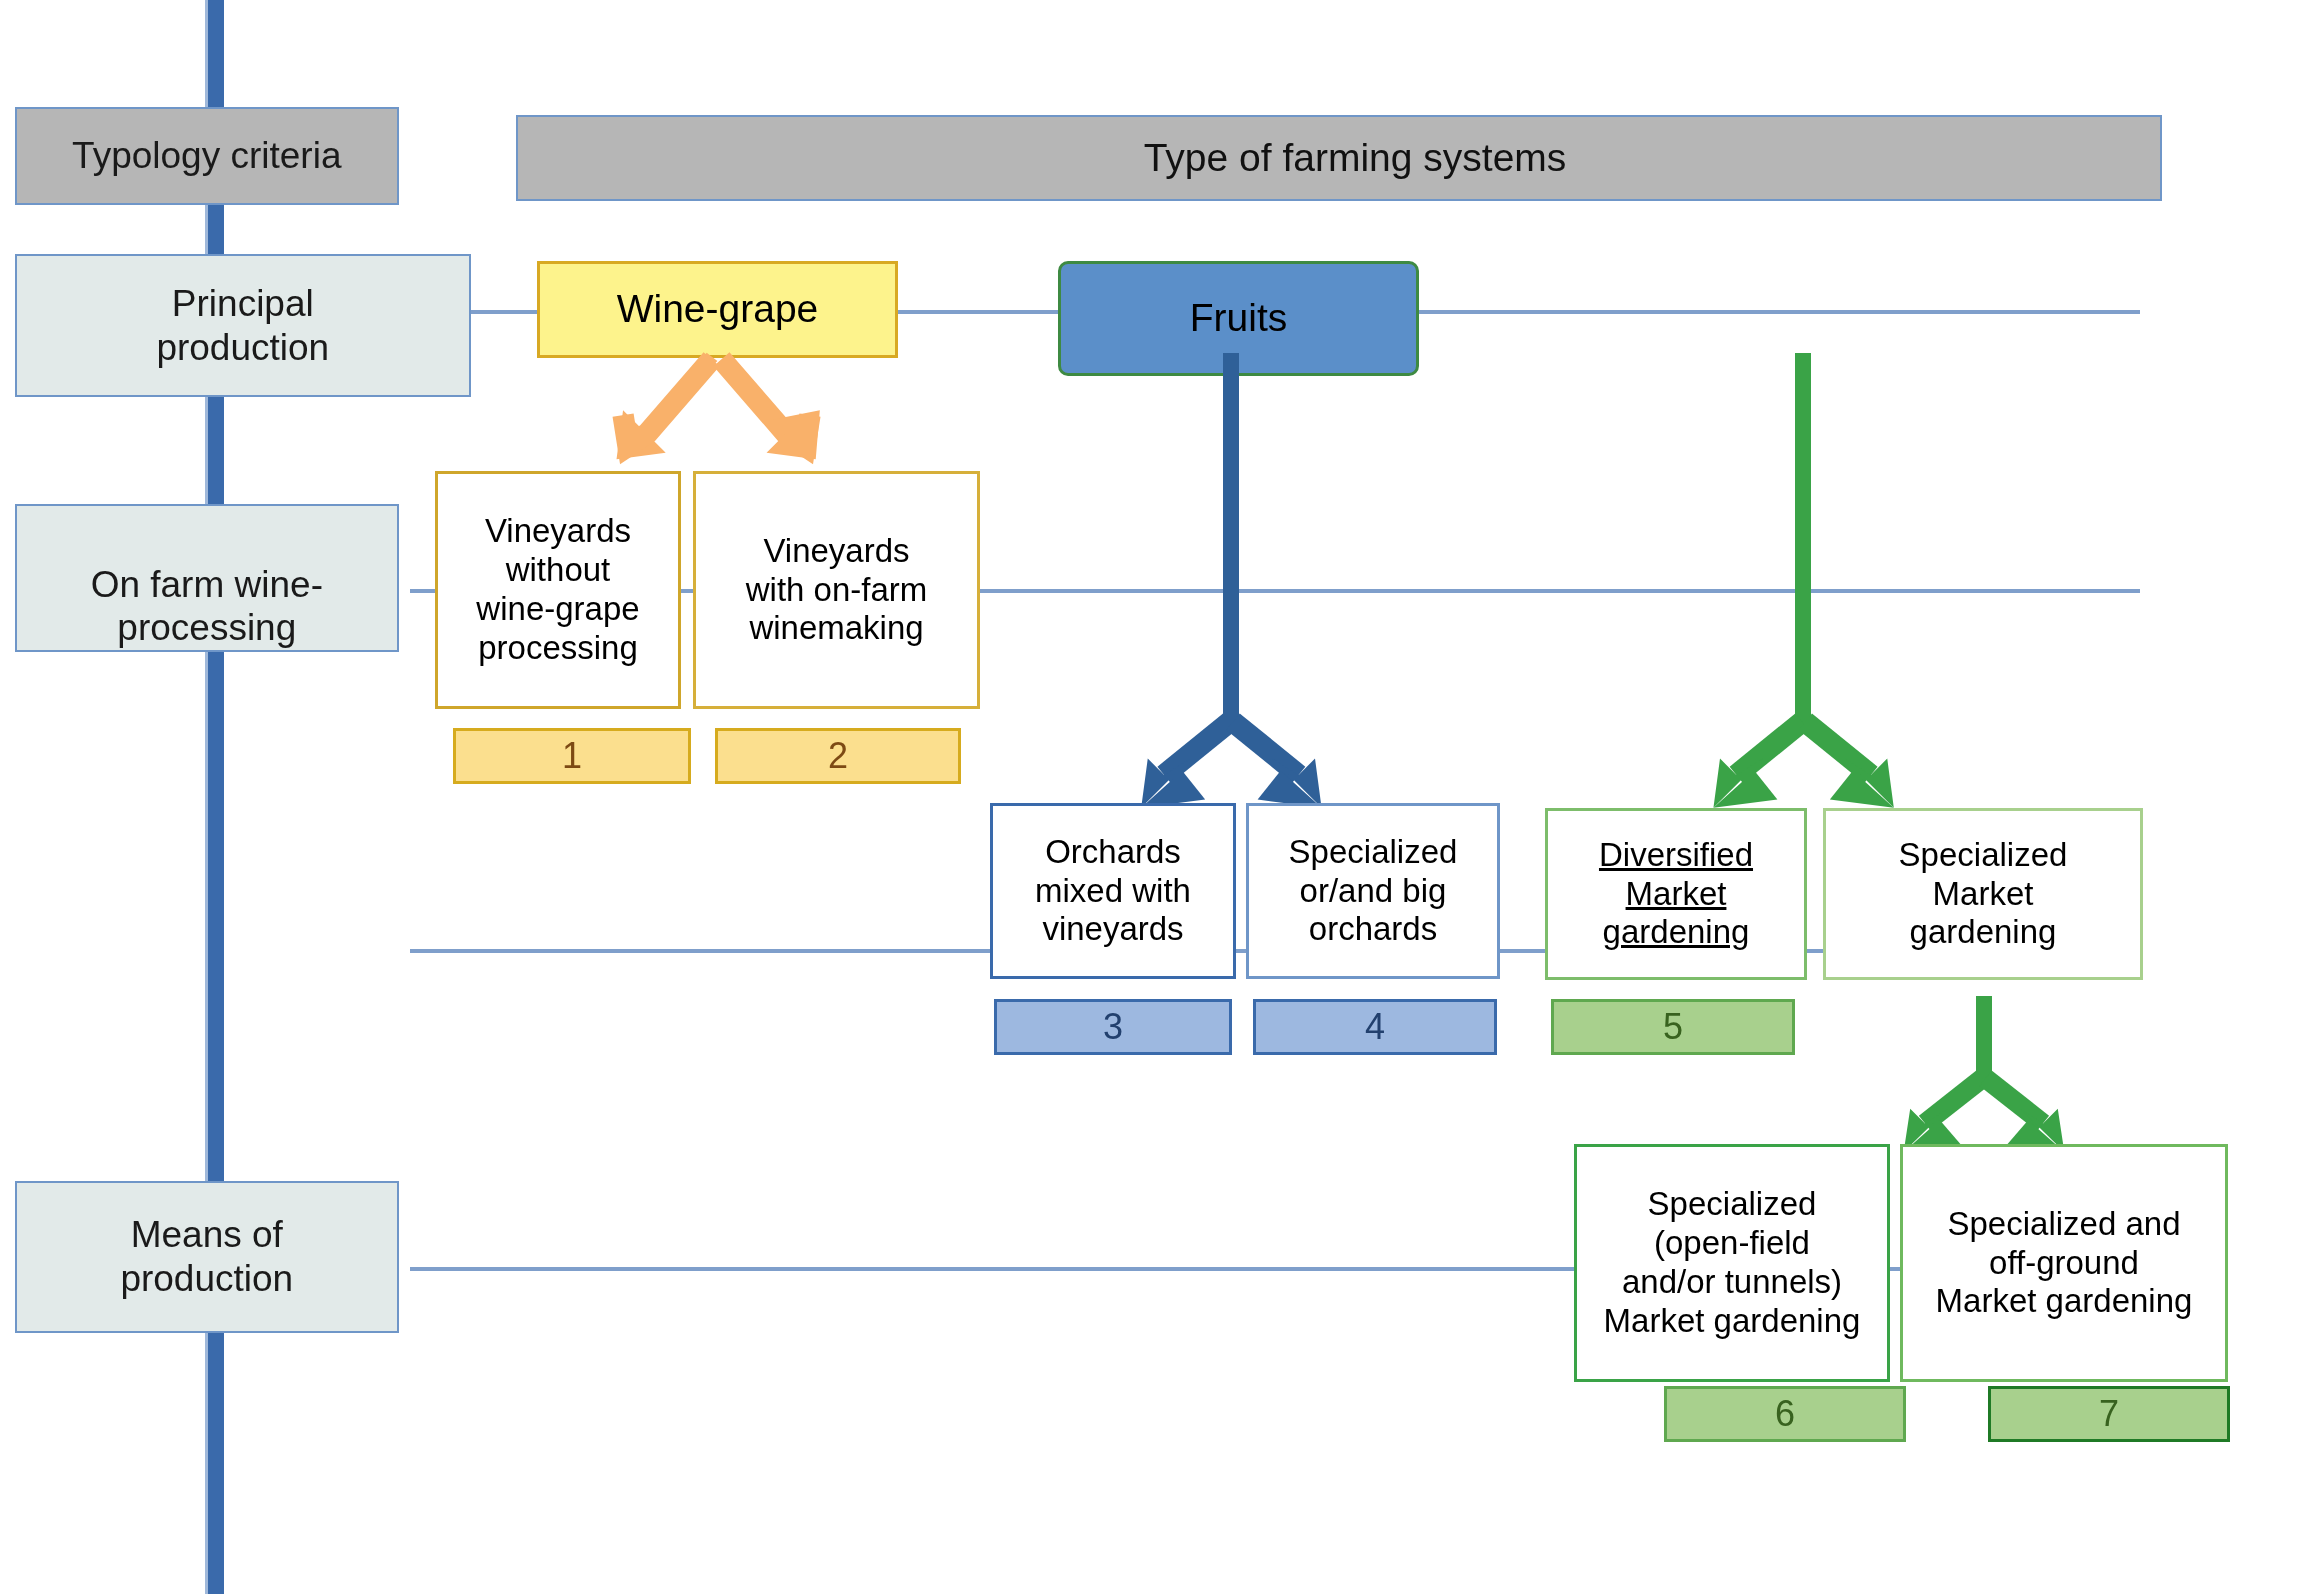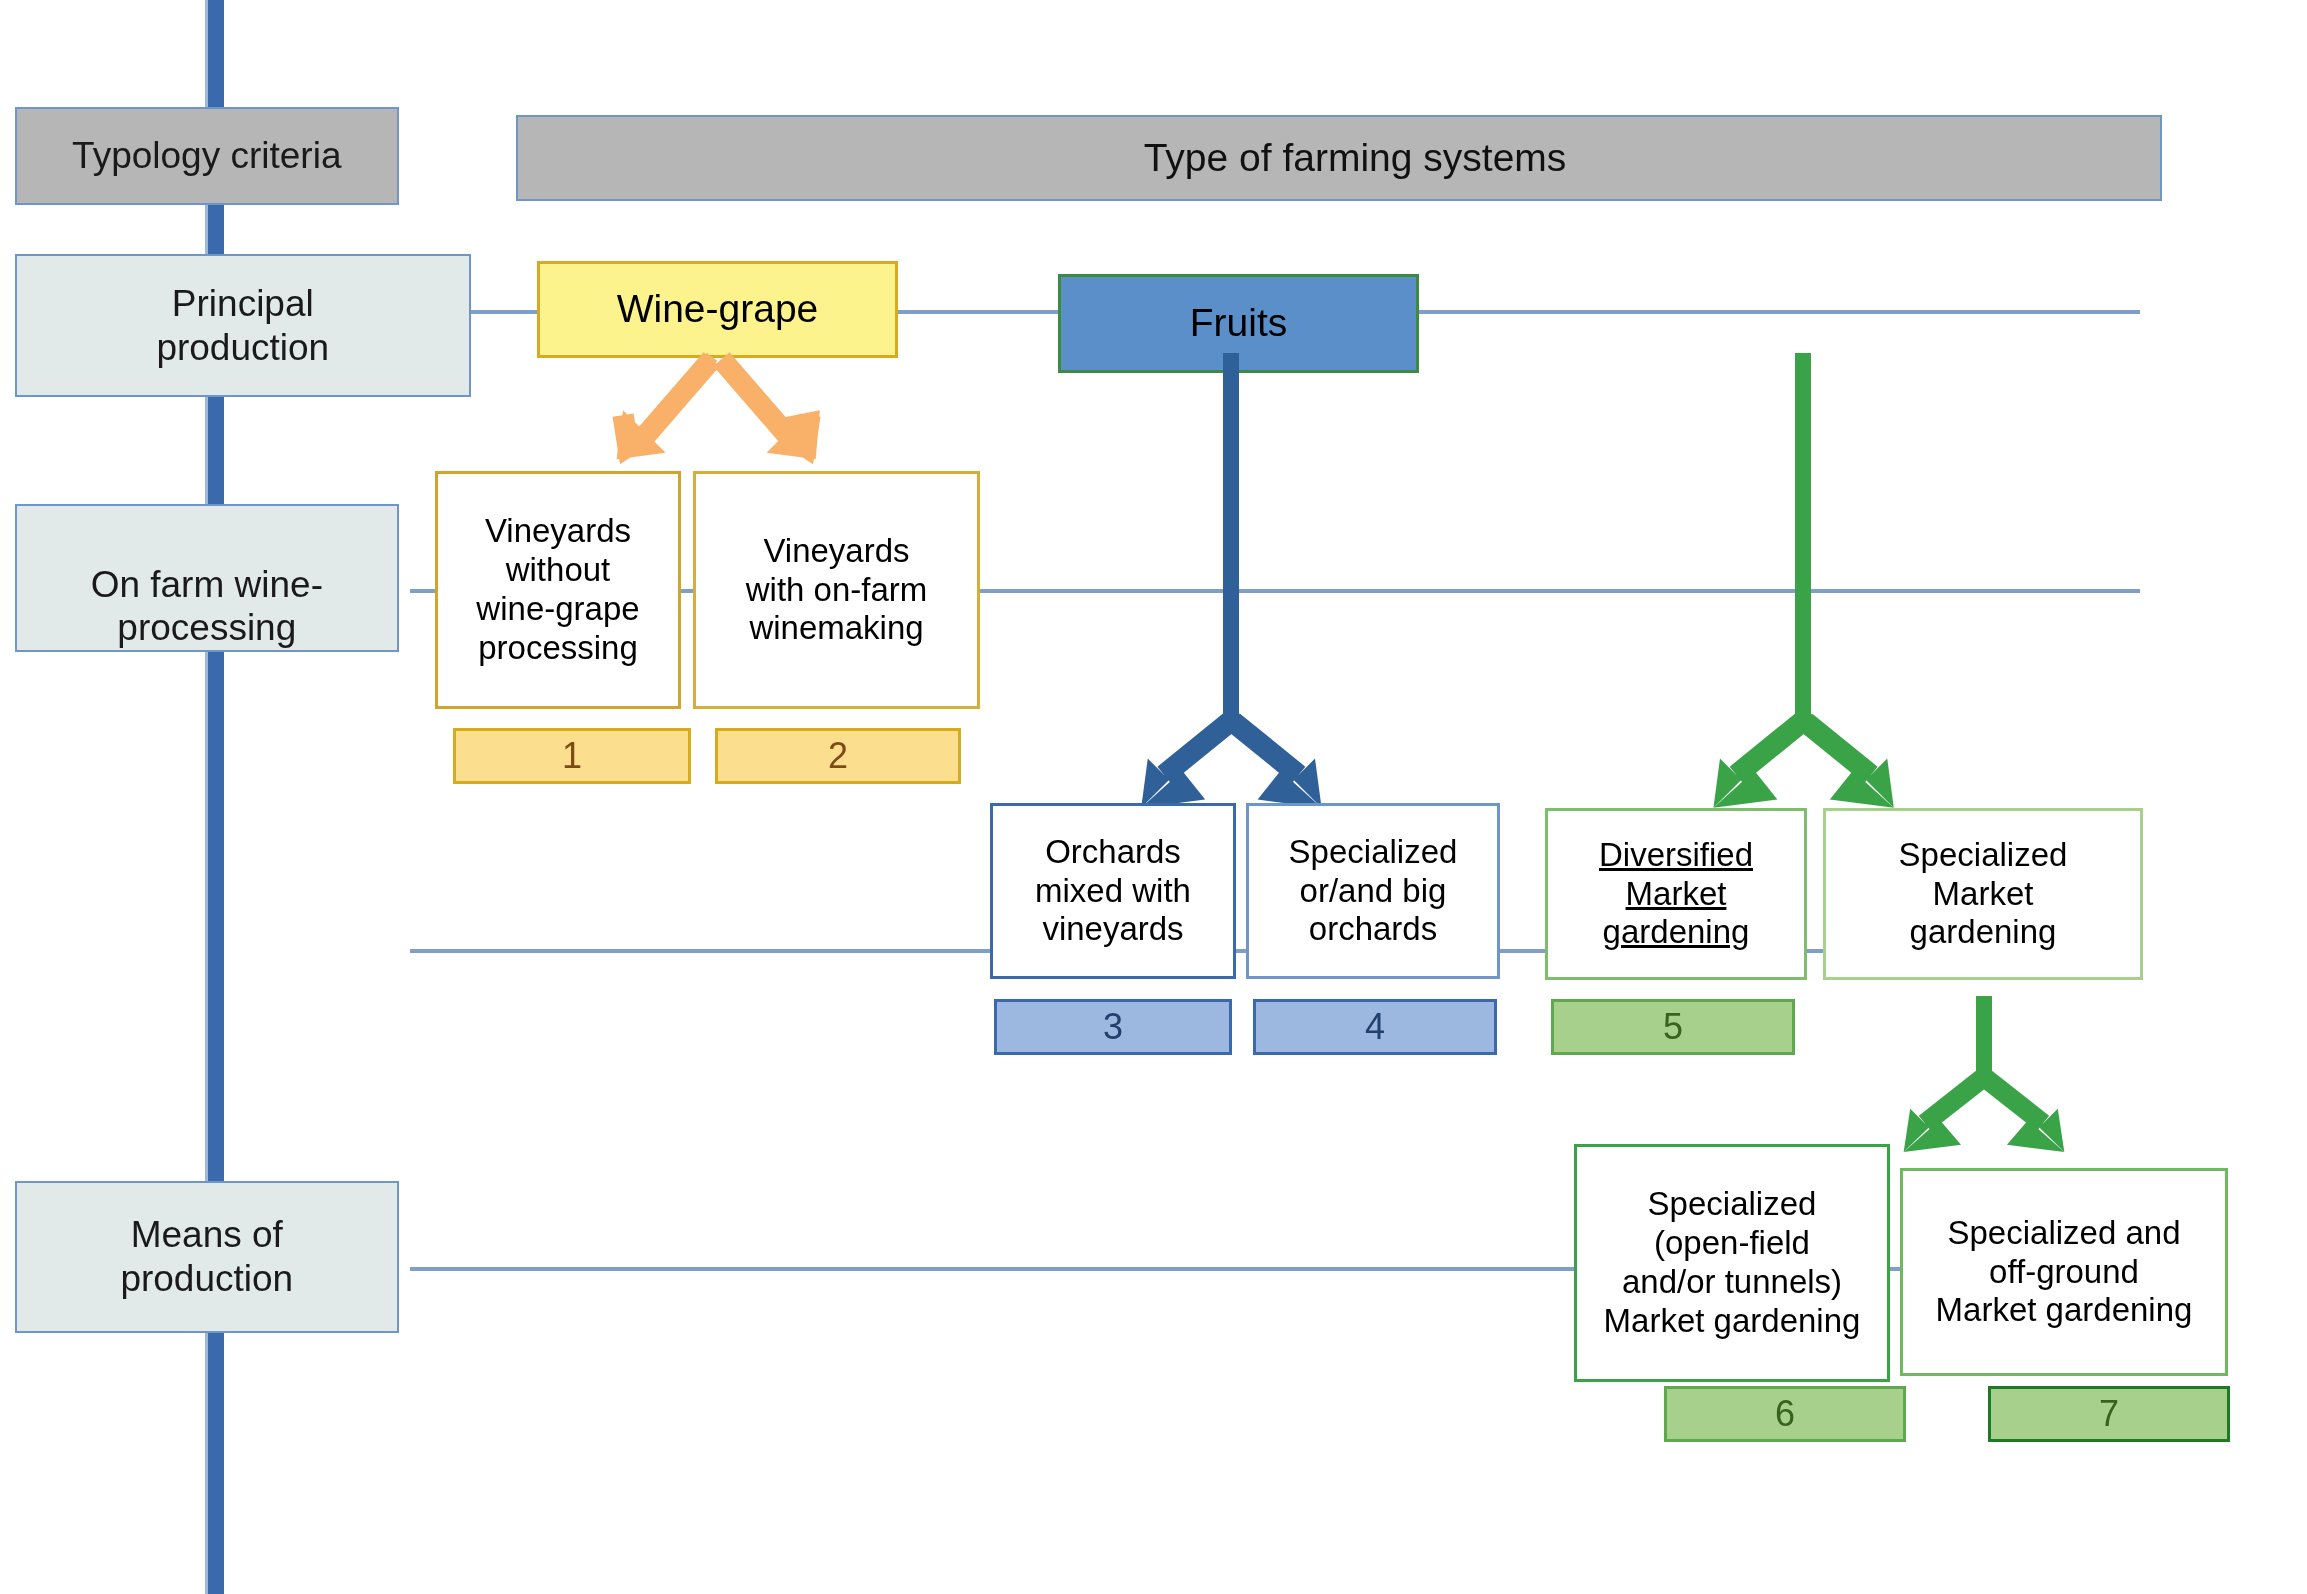--- a/index.html
+++ b/index.html
@@ -99,21 +99,21 @@
 
 
   <div class="box criteria" style="left:14.8px;top:1181px;width:384px;height:152px;">
     <span class="ml">Means of<br>production</span>
   </div>
 
   <div class="box cat cat-wine" style="left:537px;top:261px;width:361px;height:97px;">
     <span>Wine-grape</span>
   </div>
 
-  <div class="box cat cat-fruit" style="left:1058px;top:274px;width:361px;height:99px;">
+  <div class="box cat cat-fruit" style="left:1058px;top:261px;width:361px;height:115px;border-radius:10px;">
     <span>Fruits</span>
   </div>
 
 
   <div class="stem" style="left:1223px;top:353px;width:16.4px;height:377px;"></div>
 
   <div class="stem green" style="left:1795px;top:353px;width:16.4px;height:377px;"></div>
 
   <div class="stem green" style="left:1976px;top:996px;width:16.4px;height:90px;"></div>
 
@@ -201,21 +201,21 @@
     <span class="ml">Specialized<br>Market<br>gardening</span>
   </div>
 
   <div class="box leaf g3" style="left:1574px;top:1144px;width:316px;height:238px;">
     <span class="ml">Specialized<br>(open-field<br>and/or tunnels)<br>Market gardening</span>
   </div>
   <div class="box badge g" style="left:1664px;top:1386px;width:242px;height:56px;">
     <span>6</span>
   </div>
 
-  <div class="box leaf g4" style="left:1900px;top:1144px;width:328px;height:208px;margin-top:24px;">
+  <div class="box leaf g4" style="left:1900px;top:1144px;width:328px;height:238px;">
     <span class="ml">Specialized and<br>off-ground<br>Market gardening</span>
   </div>
   <div class="box badge g-dark" style="left:1988px;top:1386px;width:242px;height:56px;">
     <span>7</span>
   </div>
 
 </div>
 
 
 </body></html>

